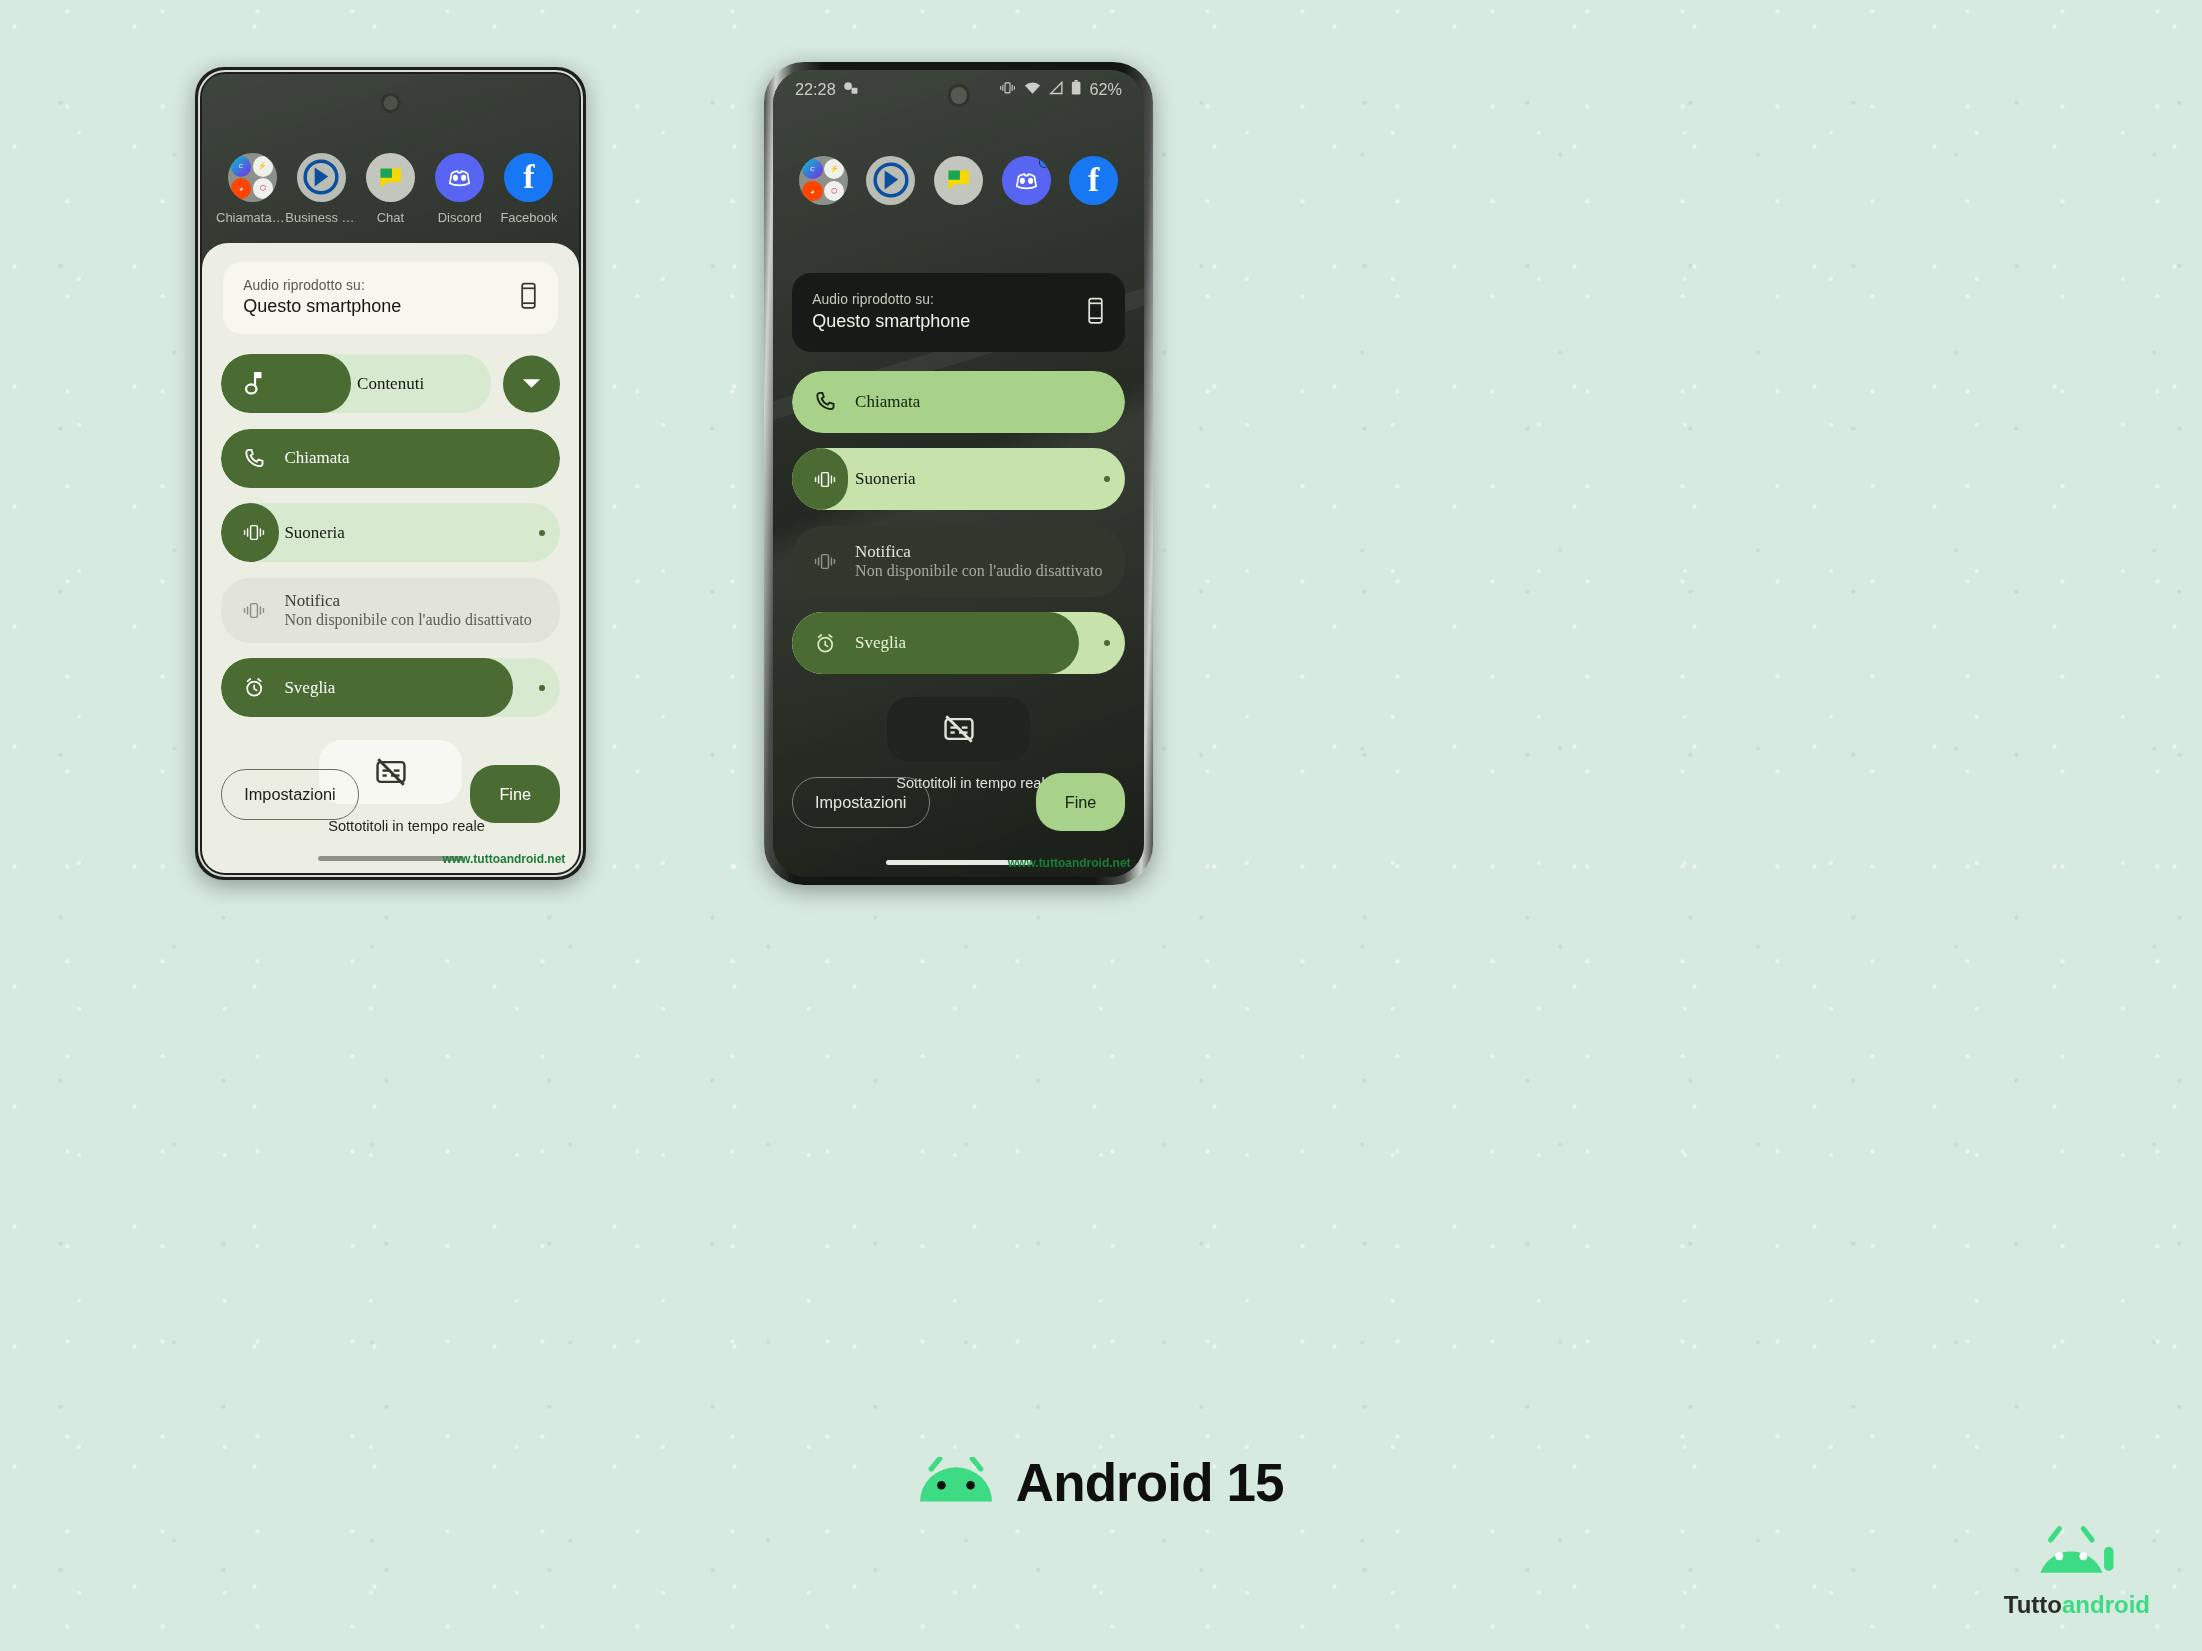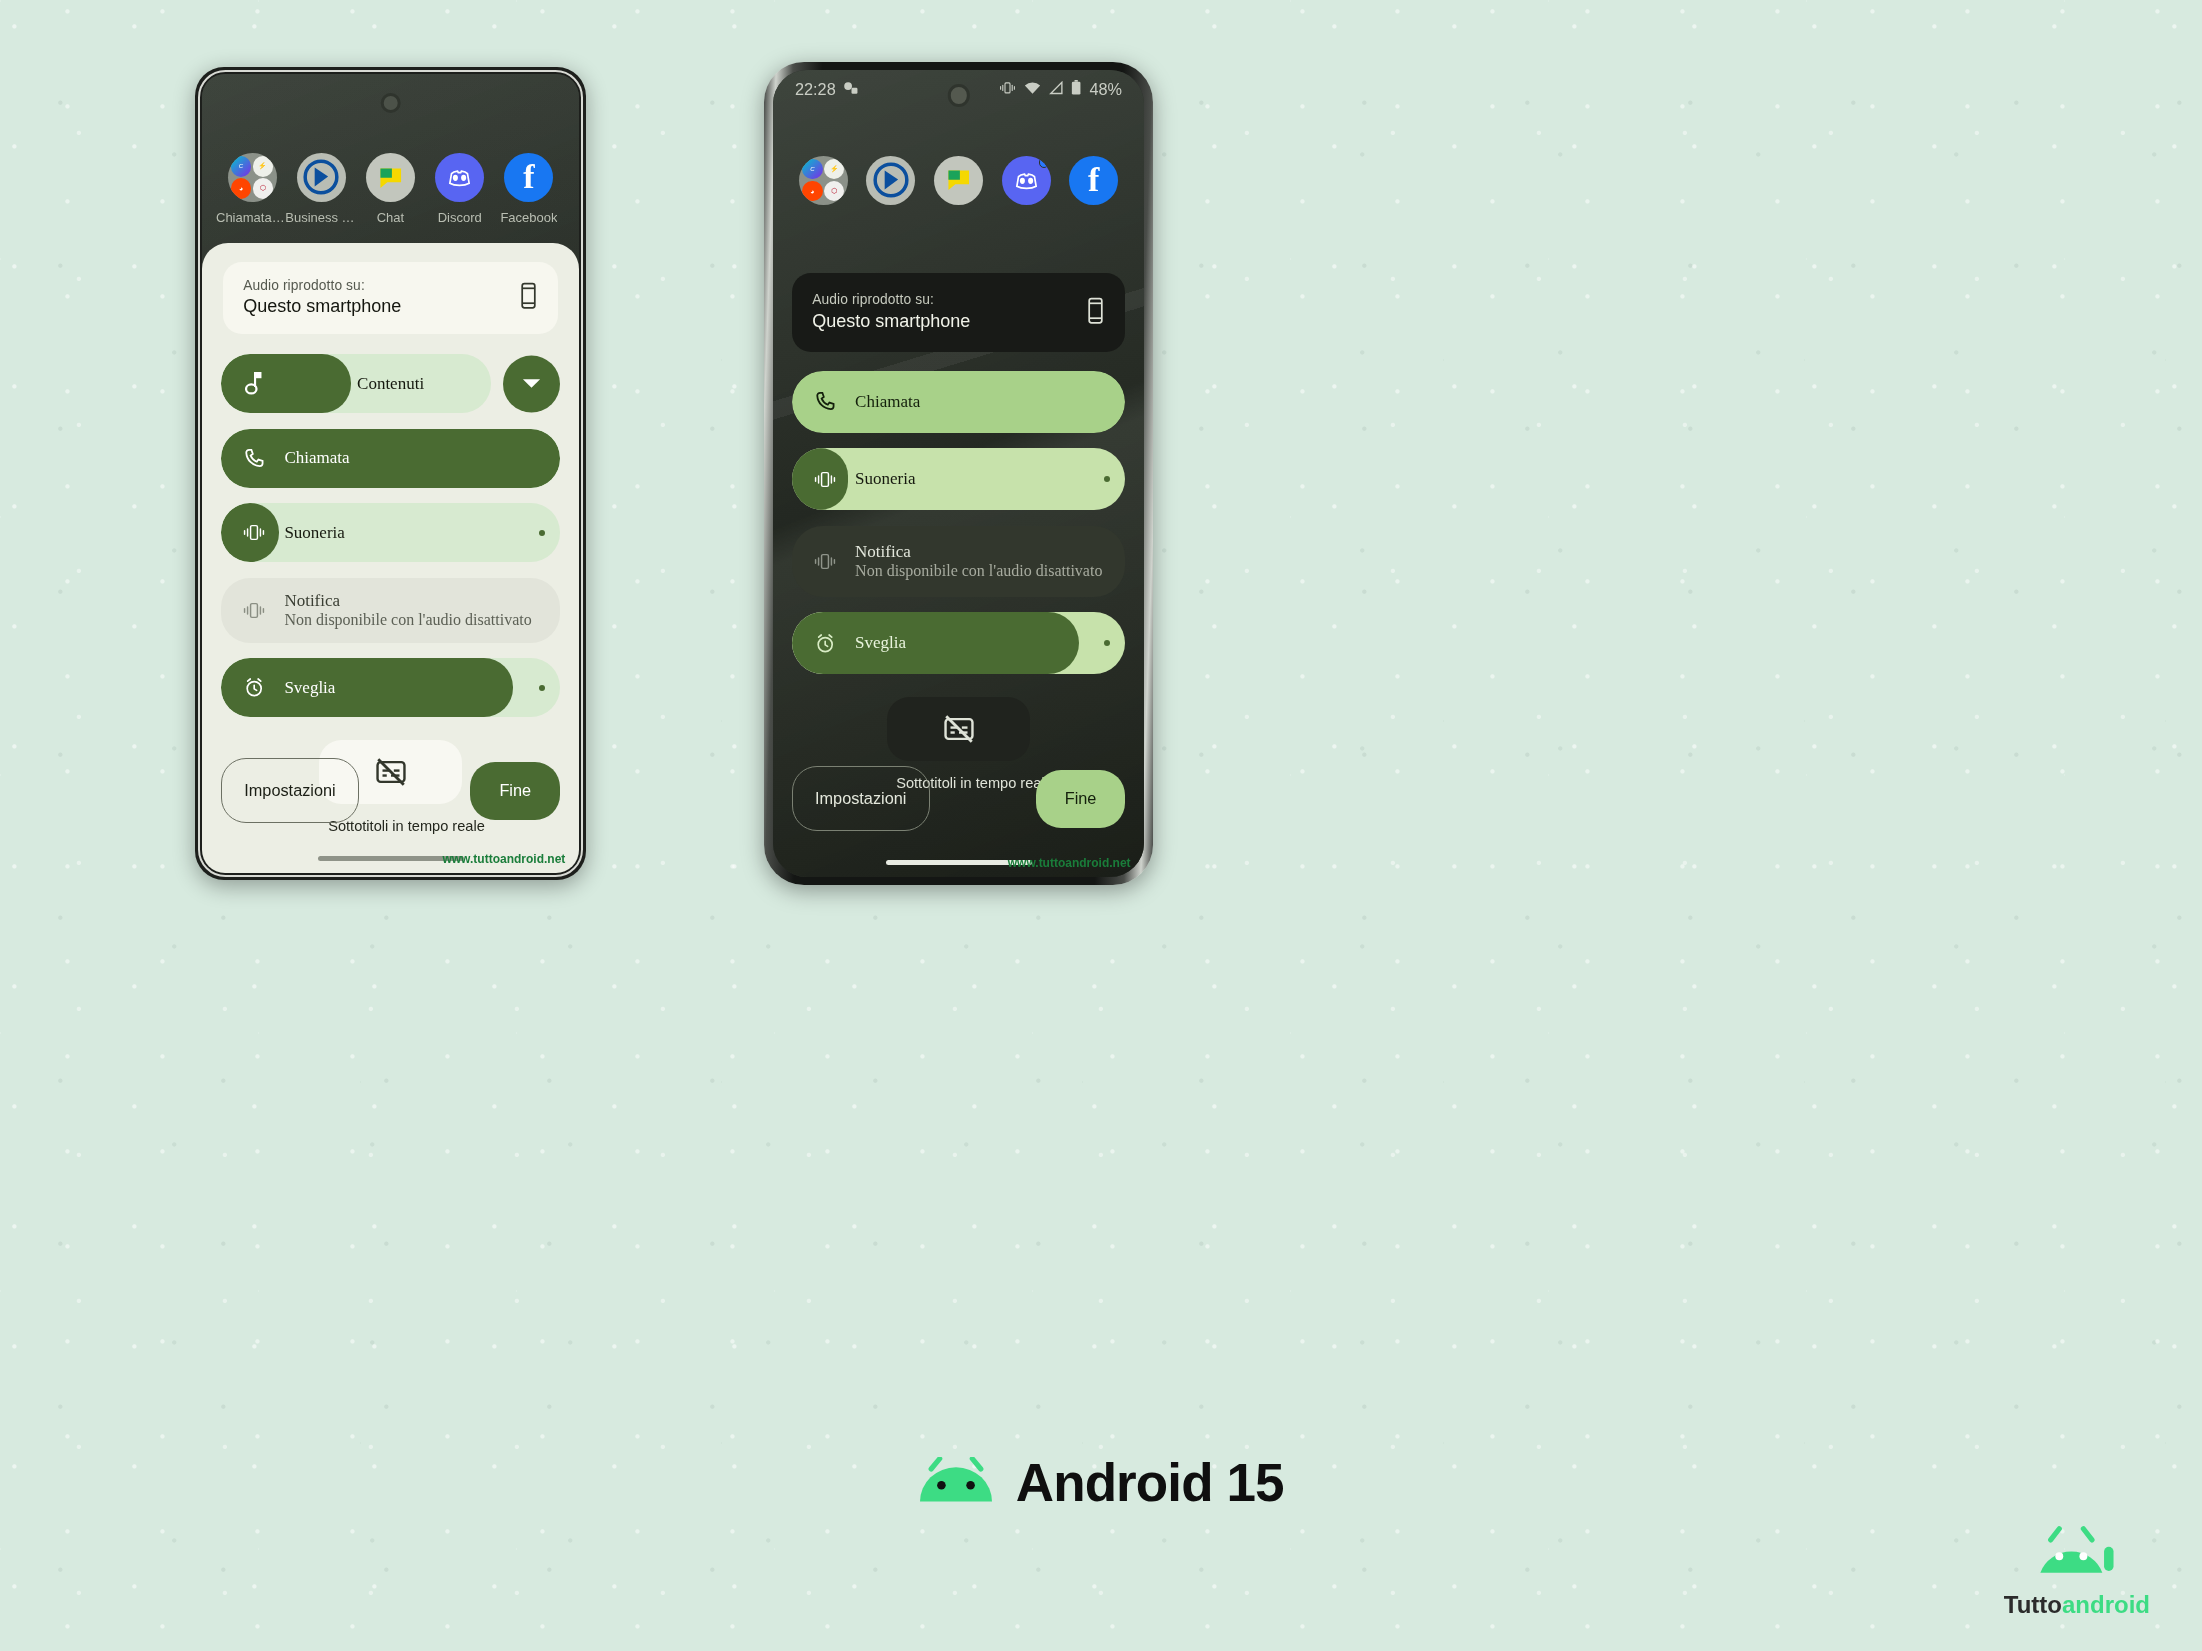--- a/index.html
+++ b/index.html
@@ -181,21 +181,21 @@
   .caption-btn{ width:143px; height:64px; border-radius:22.4px; display:flex;align-items:center;justify-content:center; }
   #phone-left .caption-btn{ background:#f8f8f2; }
   #phone-right .caption-btn{ background:#20231e; }
   .caption-lbl{ margin-top:14.6px; font-size:14.6px;margin-left:32px; }
   #phone-left .caption-lbl{ color:#23261d; }
   #phone-right .caption-lbl{ color:#dfe3d8; }
 
   
   .btnrow{ position:absolute; left:19px; right:19px; bottom:50px; display:flex; align-items:center; justify-content:space-between;}
   #phone-right .btnrow{ bottom:46px; }
-  .btn-outline{ padding:0 22.4px; height:65px; border-radius:25px; display:flex;align-items:center; font-size:16.3px; background:transparent;}
+  .btn-outline{ padding:0 22.4px; height:51px; border-radius:25px; display:flex;align-items:center; font-size:16.3px; background:transparent;}
   #phone-left .btn-outline{ border:0.9px solid #6c7063; color:#1b1e15; }
   #phone-right .btn-outline{ border:0.9px solid #7b8173; color:#e4e8dc; }
   .btn-filled{ padding:0 29px; height:58px; border-radius:25px; display:flex;align-items:center; font-size:16.3px; color:#fff;}
 
   .navbar{ position:absolute; bottom:12px; left:50%; transform:translateX(-50%); width:146px; height:5.2px; border-radius:2.6px; }
   #phone-left .navbar{ background:#8f9388; }
   #phone-right .navbar{ background:#e8ebe2; }
 
   .watermark{ position:absolute; right:13.8px; bottom:6.9px; font-size:12px; font-weight:bold; color:#1a7d3a; z-index:20;}
 
@@ -439,21 +439,21 @@
           <svg width="14.6" height="13.8" viewBox="0 0 17 16" fill="none" stroke="#c9cdc4" stroke-width="1.6">
               <path d="M15 1.5 L15 14.5 L2 14.5 Z"></path>
             </svg>
         </span>
         <span>
           <svg width="10.3" height="15.5" viewBox="0 0 12 18" fill="#c9cdc4">
               <rect x="4" y="0" width="4" height="2" rx=".6"></rect>
               <rect x="1" y="2" width="10" height="15" rx="1.6"></rect>
             </svg>
         </span>
-        <span>48%</span>
+        <span>62%</span>
       </div>
     </div>
     <div class="punchhole"></div>
 
     <div class="approw">
       <div class="app">
         <div class="app-ic folder">
           <div class="mini canva">C</div>
           <div class="mini bolt">⚡</div>
           <div class="mini reddit">◕</div>

